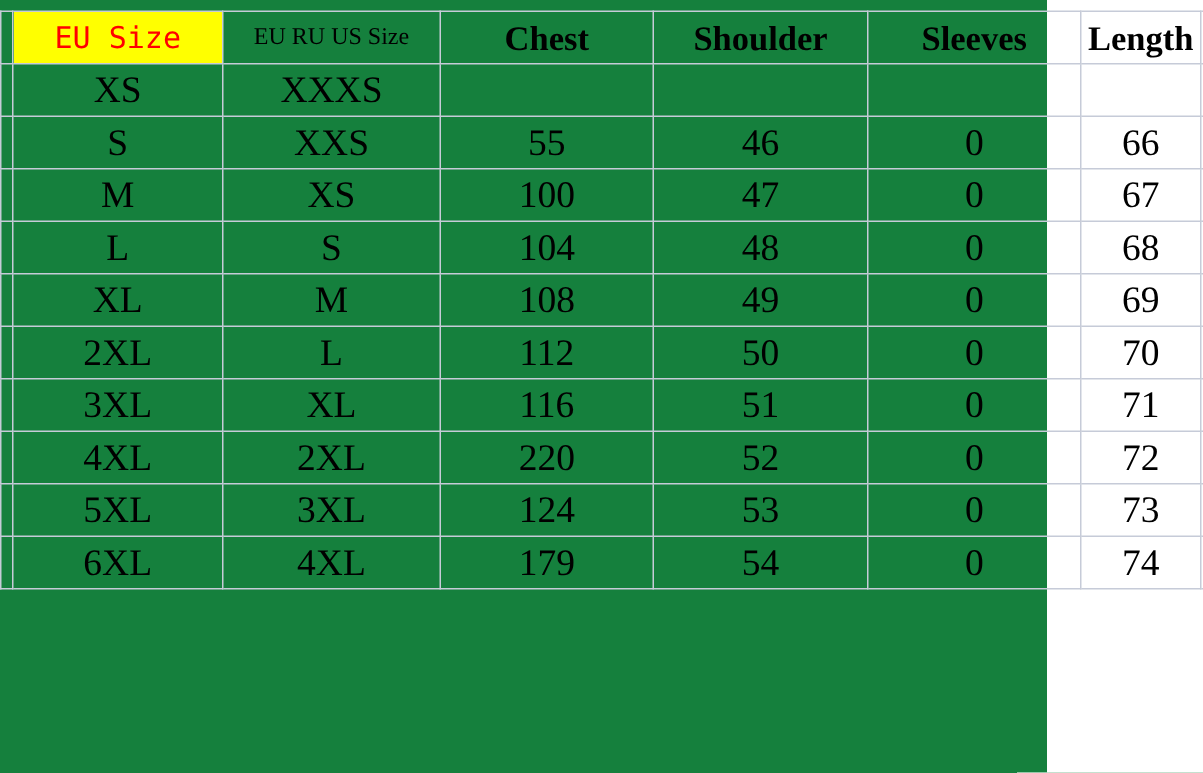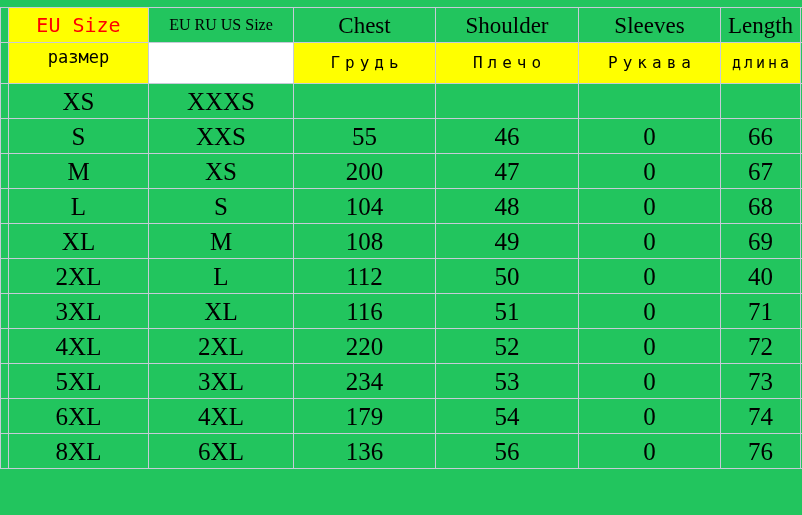--- a/index.html
+++ b/index.html
@@ -9,23 +9,23 @@
   }
   body {
     width: 802px;
     height: 515px;
     overflow: hidden;
     font-family: "Liberation Serif", serif;
   }
 
   #sheet {
     position: relative;
-    width: 802px;
+    width: 698px;
     height: 515px;
-    background: #22c55e;
+    background: #15803d;
   }
 
   table.size-table {
     border-collapse: collapse;
     table-layout: fixed;
     width: 802px;
     position: absolute;
     left: 0;
     top: 7px;
   }
@@ -60,20 +60,21 @@
   
   .hdr-en .cell-eu {
     background: #ffff00;
     color: #ff0000;
     font-family: "DejaVu Sans Mono", monospace;
     font-size: 20px;
   }
   .hdr-en .cell-en {
     font-family: "Liberation Serif", serif;
     font-size: 23px;
+    font-weight: bold;
   }
   .hdr-en .cell-euruus {
     font-family: "Liberation Serif", serif;
     font-size: 16px;
   }
 
   
   .hdr-ru .cell-ru-size {
     background: #ffff00;
     color: #000000;
@@ -126,30 +127,20 @@
       <tr class="hdr-en">
         <td class="edge-cell"></td>
         <td class="cell-eu">EU Size</td>
         <td class="cell-euruus">EU RU US Size</td>
         <td class="cell-en">Chest</td>
         <td class="cell-en">Shoulder</td>
         <td class="cell-en">Sleeves</td>
         <td class="cell-en">Length</td>
         <td class="rt-cell"></td>
       </tr>
-      <tr class="hdr-ru">
-        <td class="edge-cell"></td>
-        <td class="cell-ru-size">размер</td>
-        <td class="cell-blank"></td>
-        <td class="cell-ru">Грудь</td>
-        <td class="cell-ru">Плечо</td>
-        <td class="cell-ru">Рукава</td>
-        <td class="cell-ru-len">длина</td>
-        <td class="rt-cell"></td>
-      </tr>
     </tbody>
     <tbody id="data-body">
         <tr class="data-row">
           <td class="edge-cell"></td>
           <td>XS</td>
           <td>XXXS</td>
           <td></td>
           <td></td>
           <td></td>
           <td></td>
@@ -162,21 +153,21 @@
           <td>55</td>
           <td>46</td>
           <td>0</td>
           <td>66</td>
           <td class="rt-cell"></td>
         </tr>
         <tr class="data-row">
           <td class="edge-cell"></td>
           <td>M</td>
           <td>XS</td>
-          <td>200</td>
+          <td>100</td>
           <td>47</td>
           <td>0</td>
           <td>67</td>
           <td class="rt-cell"></td>
         </tr>
         <tr class="data-row">
           <td class="edge-cell"></td>
           <td>L</td>
           <td>S</td>
           <td>104</td>
@@ -195,21 +186,21 @@
           <td>69</td>
           <td class="rt-cell"></td>
         </tr>
         <tr class="data-row">
           <td class="edge-cell"></td>
           <td>2XL</td>
           <td>L</td>
           <td>112</td>
           <td>50</td>
           <td>0</td>
-          <td>40</td>
+          <td>70</td>
           <td class="rt-cell"></td>
         </tr>
         <tr class="data-row">
           <td class="edge-cell"></td>
           <td>3XL</td>
           <td>XL</td>
           <td>116</td>
           <td>51</td>
           <td>0</td>
           <td>71</td>
@@ -222,41 +213,31 @@
           <td>220</td>
           <td>52</td>
           <td>0</td>
           <td>72</td>
           <td class="rt-cell"></td>
         </tr>
         <tr class="data-row">
           <td class="edge-cell"></td>
           <td>5XL</td>
           <td>3XL</td>
-          <td>234</td>
+          <td>124</td>
           <td>53</td>
           <td>0</td>
           <td>73</td>
           <td class="rt-cell"></td>
         </tr>
         <tr class="data-row">
           <td class="edge-cell"></td>
           <td>6XL</td>
           <td>4XL</td>
           <td>179</td>
           <td>54</td>
           <td>0</td>
           <td>74</td>
           <td class="rt-cell"></td>
         </tr>
-        <tr class="data-row">
-          <td class="edge-cell"></td>
-          <td>8XL</td>
-          <td>6XL</td>
-          <td>136</td>
-          <td>56</td>
-          <td>0</td>
-          <td>76</td>
-          <td class="rt-cell"></td>
-        </tr>
       </tbody>
   </table>
 </div>
 
 </body></html>

